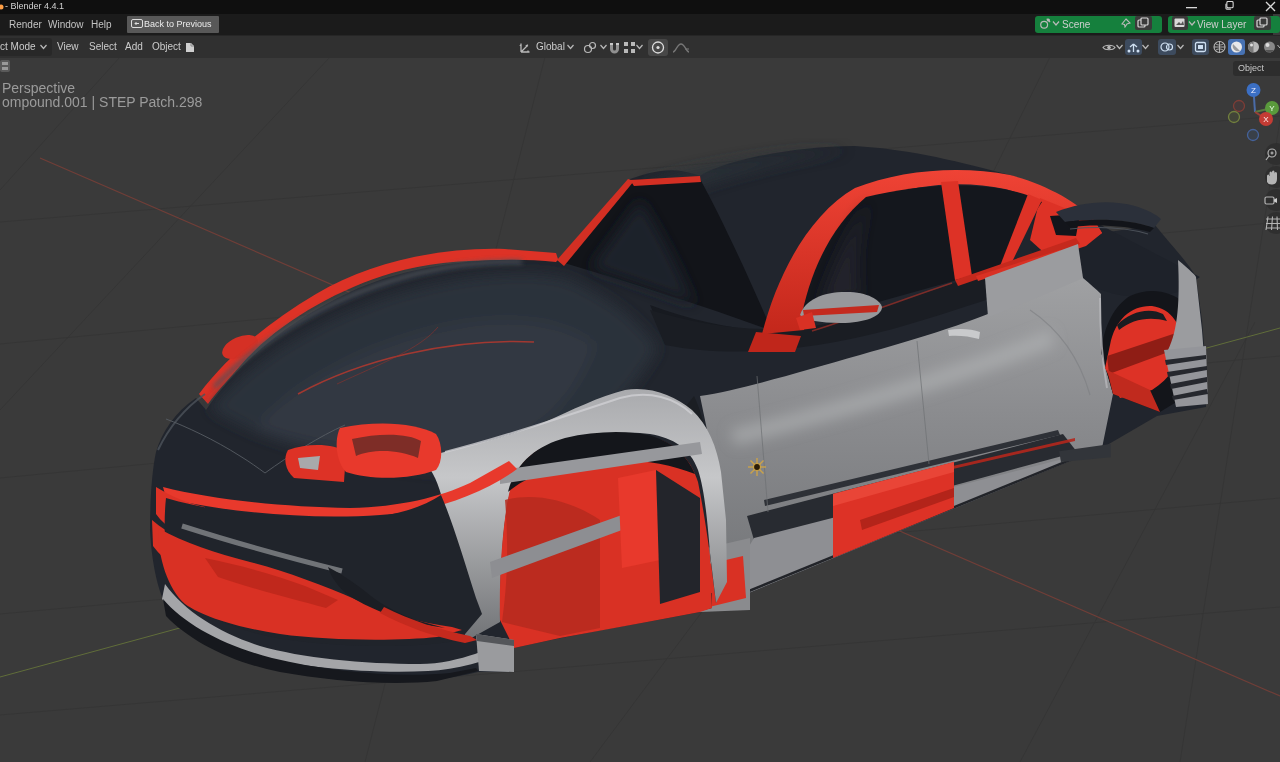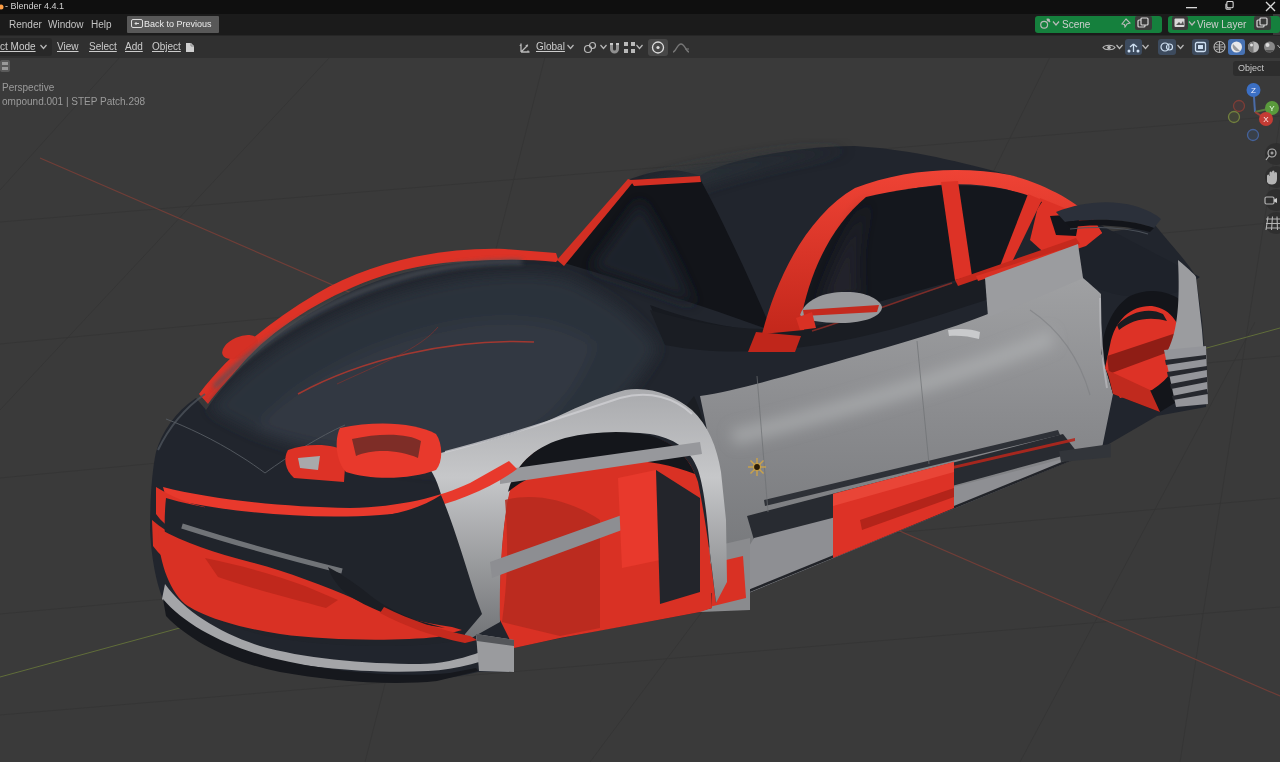--- a/index.html
+++ b/index.html
@@ -2,24 +2,24 @@
 <html><head>
 <meta charset="utf-8">
 <style>
 html,body{margin:0;padding:0;width:1280px;height:762px;overflow:hidden;background:#3a3a3a;
 font-family:"Liberation Sans",sans-serif;}
 #titlebar{position:absolute;left:0;top:0;width:1280px;height:14px;background:#0f0f0f;padding-left:32px;}
 #menubar{position:absolute;left:0;top:14px;width:1273px;height:21px;background:#1b1b1b;}
 #toolbar{position:absolute;left:0;top:35px;width:1280px;height:22px;background:#303030;border-top:1px solid #262626;}
 #viewport{position:absolute;left:0;top:57px;width:1280px;height:705px;background:#3a3a3a;overflow:hidden;}
 .mtxt{position:absolute;color:#c3c3c3;font-size:10px;line-height:21px;white-space:pre;}
-.ttxt{position:absolute;color:#cccccc;font-size:10px;line-height:22px;white-space:pre;text-decoration:underline;}
+.ttxt{position:absolute;color:#cccccc;font-size:10px;line-height:22px;white-space:pre;}
 #backbtn{position:absolute;left:127px;top:2px;width:92px;height:17px;background:#585858;border-radius:1px;color:#ececec;font-size:9px;line-height:17px;}
 .sel{position:absolute;top:2px;height:17px;background:#15803d;border-radius:3px;color:#cfcfcf;font-size:10px;line-height:17px;}
-#vptext{position:absolute;left:2px;top:24px;color:#9b9b9b;font-size:10px;line-height:14px;}
+#vptext{position:absolute;left:2px;top:24px;color:#9b9b9b;font-size:14px;line-height:14px;}
 #options{position:absolute;right:0px;top:4px;width:42px;height:15px;background:#2d2d2d;border-radius:3px 0 0 3px;color:#c6c6c6;font-size:9px;line-height:15px;padding-left:5px;}
 #omode{position:absolute;left:-14px;top:2px;width:66px;height:18px;background:#282828;border-radius:3px;}
 </style>
 </head>
 <body>
 <div id="viewport">
 <svg id="scene" width="1280" height="705" viewBox="0 57 1280 705">
 <defs>
 <filter id="soft8" x="-30%" y="-30%" width="160%" height="160%">
           <feGaussianBlur stdDeviation="7"></feGaussianBlur>

